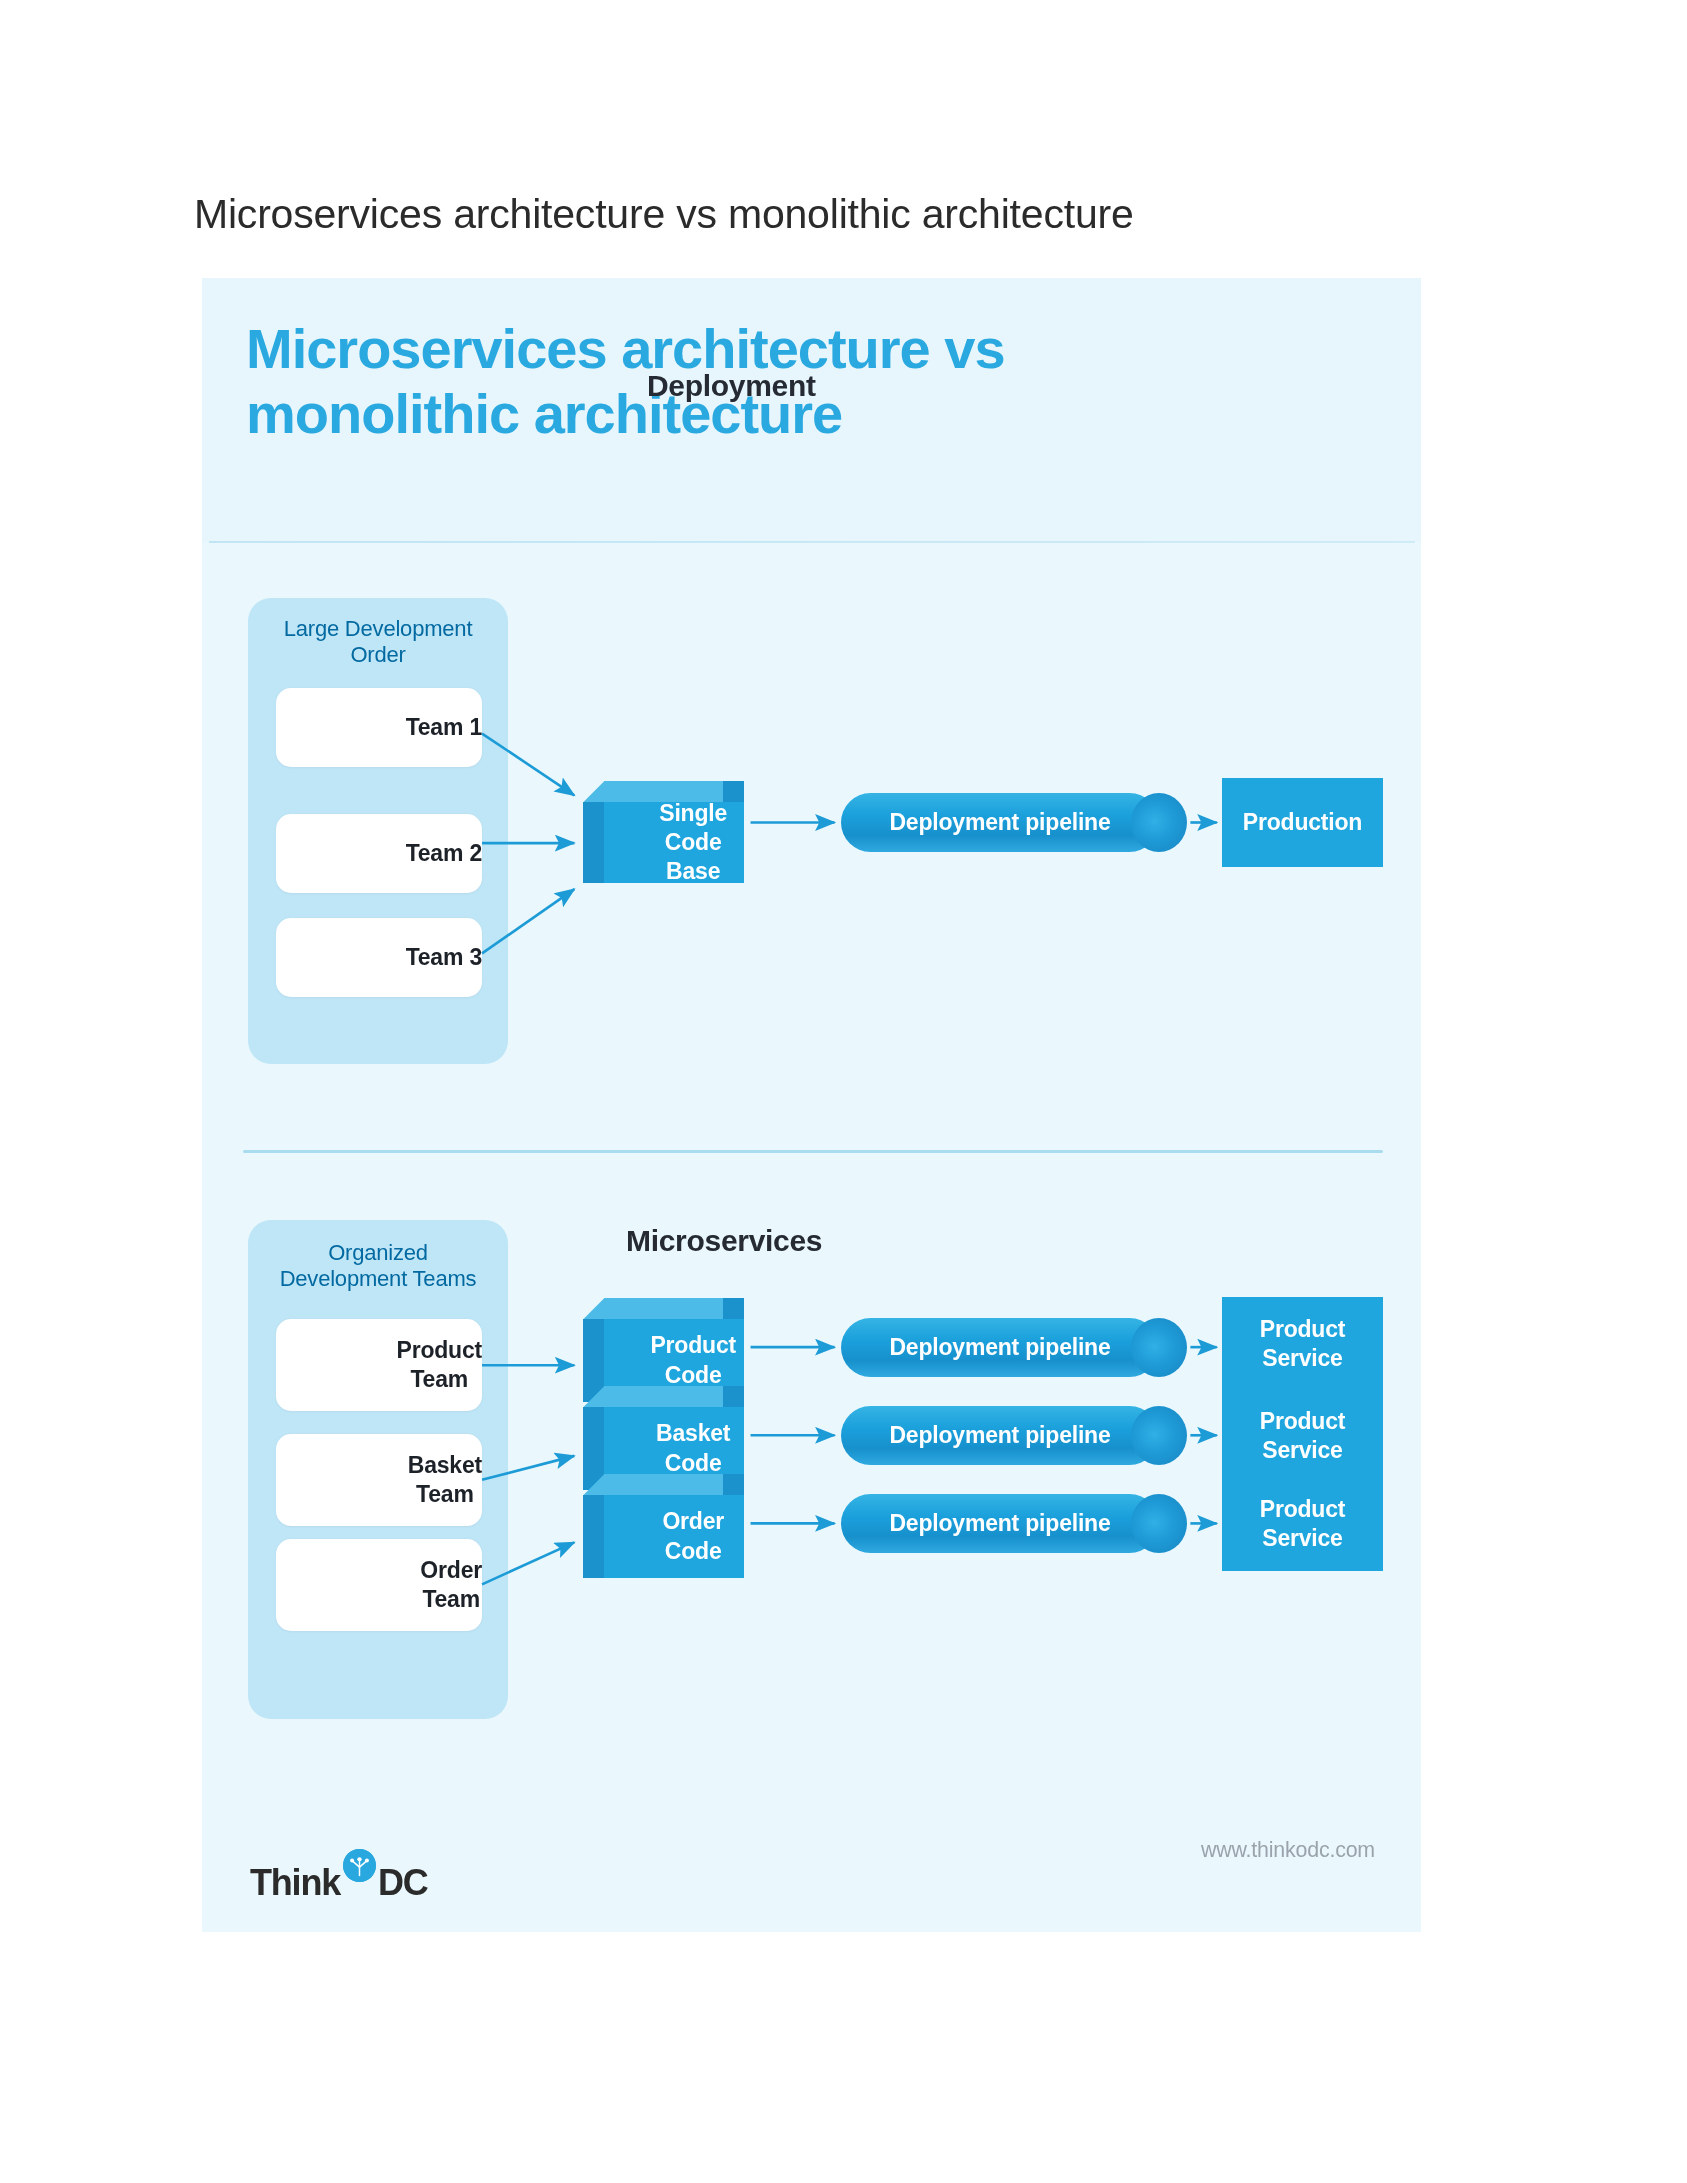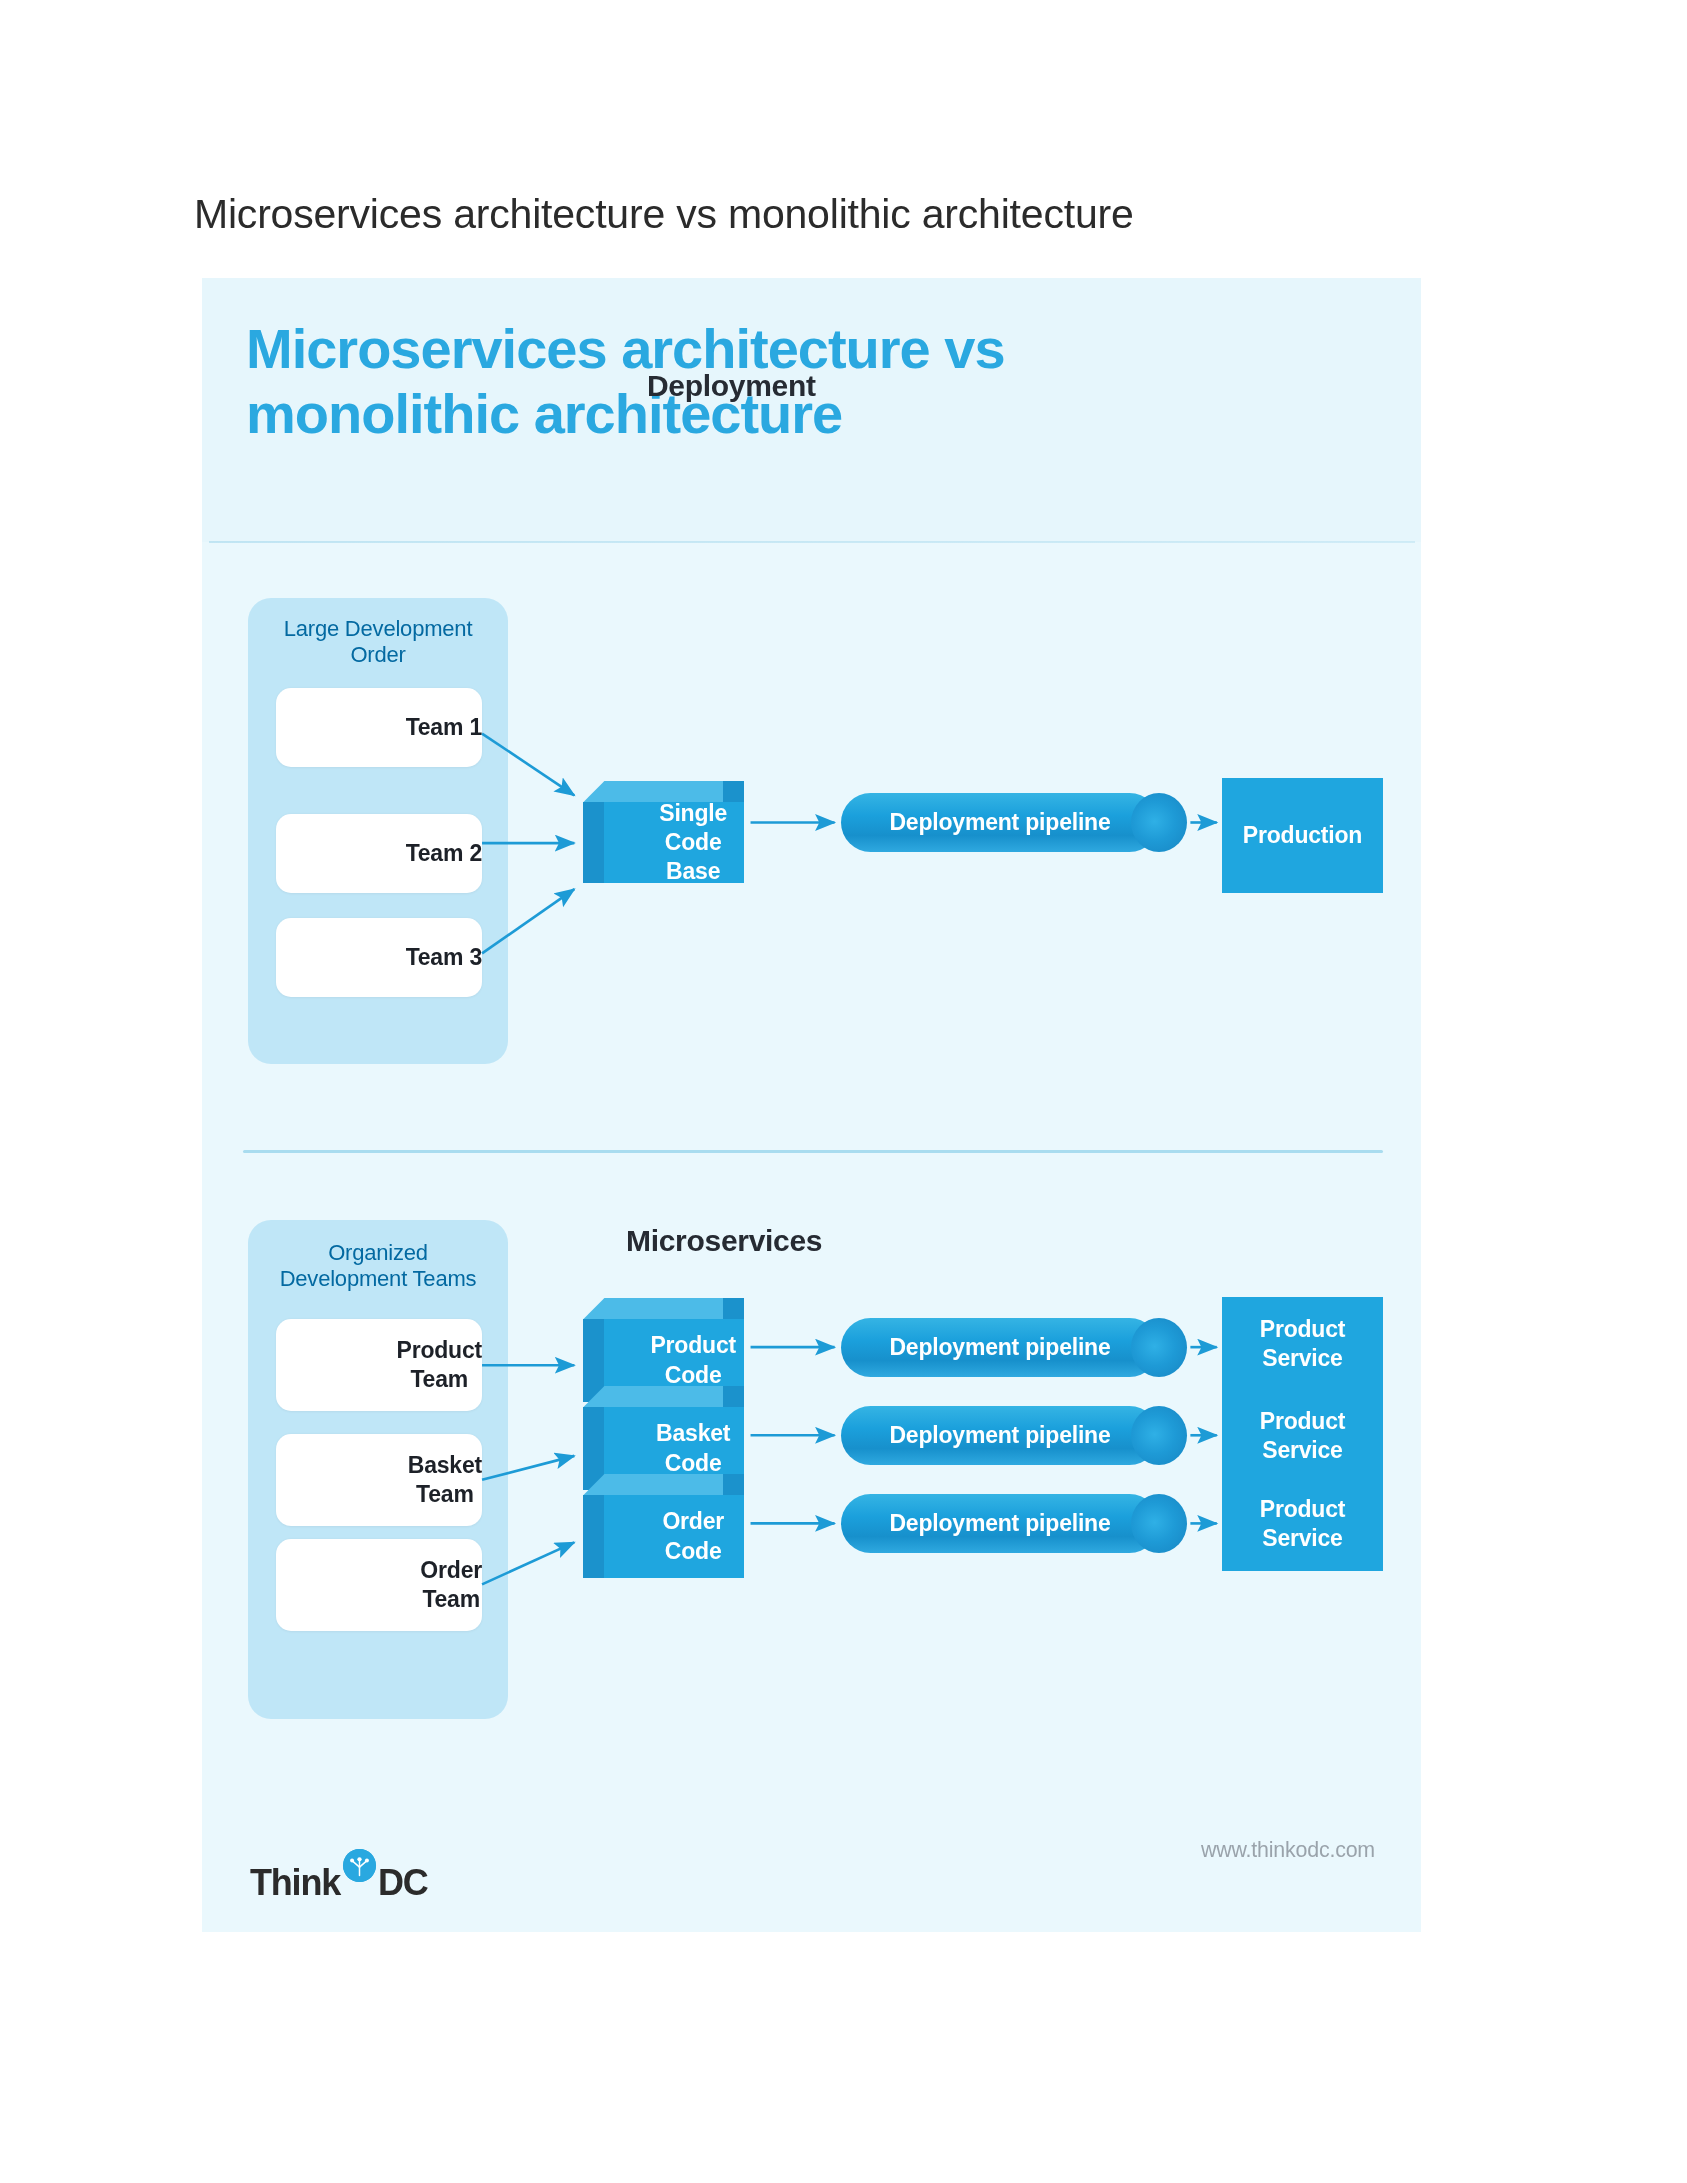--- a/index.html
+++ b/index.html
@@ -178,21 +178,21 @@
       <span><b style="font-weight:700">Single Code</b><br><b style="font-weight:700">Base</b></span>
     </div>
   </div>
 
   <div class="cyl" style="left:639px;top:515px;width:346px;height:59px;">
     <div class="body"></div>
     <div class="cap"></div>
     <div class="label">Deployment pipeline</div>
   </div>
 
-  <div class="flatbox" style="left:1020px;top:500px;width:161px;height:115px;">
+  <div class="flatbox" style="left:1020px;top:500px;width:161px;height:89px;">
     <span>Production</span>
   </div>
 
   <div class="mid-rule"></div>
 
   <div class="section-title" style="left:424px;top:946px;">Microservices</div>
 
   <div class="team-panel" style="left:46px;top:942px;width:260px;height:499px;">
     <div class="team-panel-title" style="top:20px;">
       <div>Organized</div>

